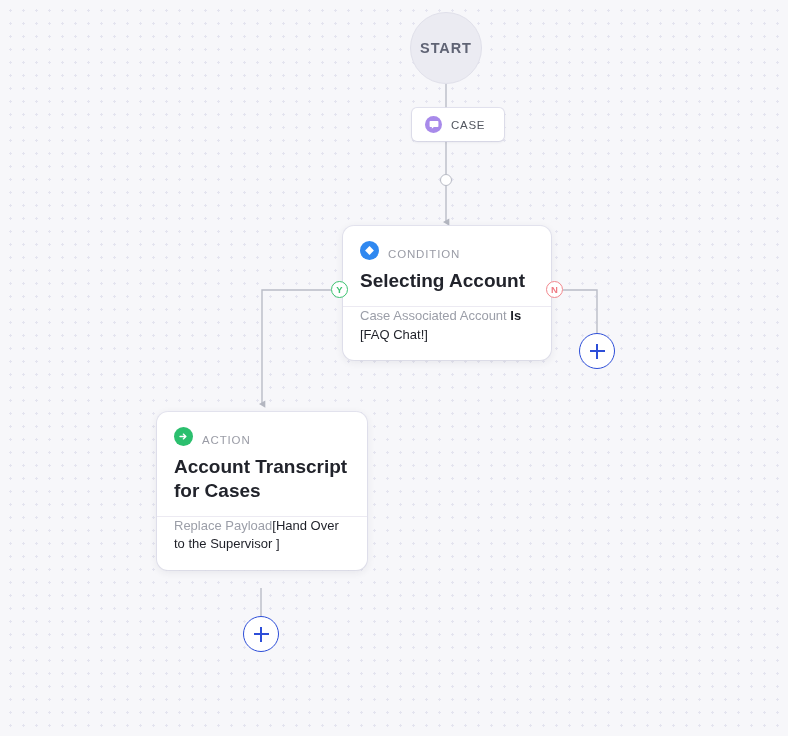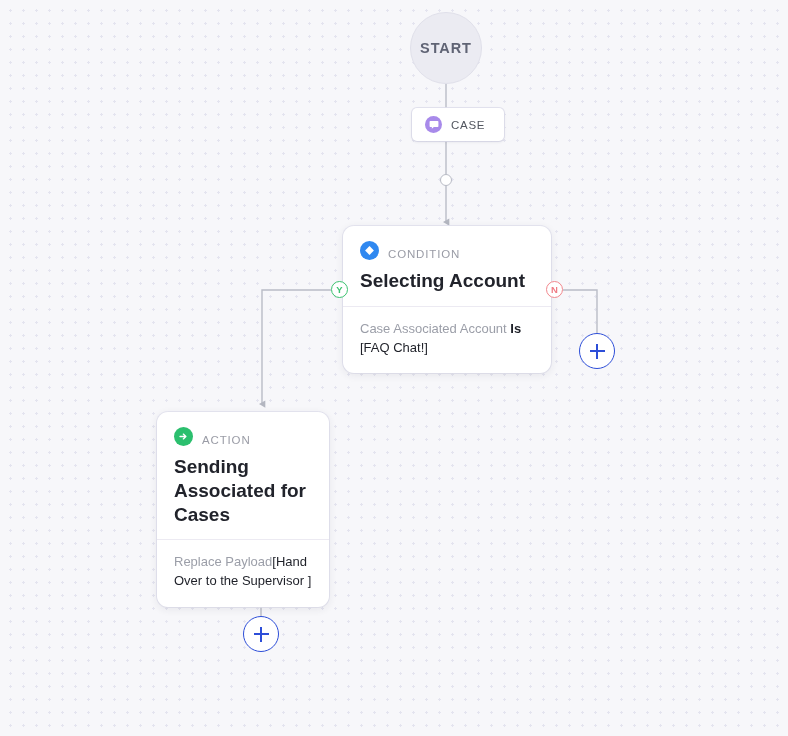--- a/index.html
+++ b/index.html
@@ -122,38 +122,37 @@
     font-weight: bold;
     color: #21232b;
     line-height: 1.25;
   }
   .card-rule {
     margin: 13px -17px 0 -17px;
     height: 1px;
     background: #eceaf2;
   }
   .card-body {
-    margin-top: 13px;
     font-size: 13px;
     line-height: 1.45;
     color: #1e2028;
   }
   .card-body .row + .row { margin-top: 9px; }
   .dim { color: #9b9ea8; }
   .strong { font-weight: bold; color: #1e2028; }
 
   #condition-node {
     left: 343px;
     top: 226px;
     width: 208px;
   }
   #action-node {
     left: 157px;
     top: 412px;
-    width: 172px;
+    width: 210px;
   }
 
   
   .branch-badge {
     position: absolute;
     width: 17px;
     height: 17px;
     border-radius: 50%;
     background: #ffffff;
     display: flex;
@@ -275,21 +274,21 @@
 
   <div id="action-node" class="node-card">
     <div class="card-head">
       <span class="head-icon action">
         <svg width="11" height="11" viewBox="0 0 12 12">
           <path d="M2.2,6 h5.6 M5.8,3.4 L8.6,6 L5.8,8.6" stroke="#ffffff" stroke-width="1.5" fill="none" stroke-linecap="round" stroke-linejoin="round"></path>
         </svg>
       </span>
       <span class="card-kind">ACTION</span>
     </div>
-    <div class="card-title">Sending Associated for Cases</div>
+    <div class="card-title">Account Transcript for Cases</div>
     <div class="card-rule"></div>
     <div class="card-body">
       <div class="row"><span class="dim">Replace Payload</span><span>[Hand Over to the Supervisor ]</span></div>
     </div>
   </div>
 
   <div id="add-button-no" class="add-button">
     <span class="plus-h"></span>
     <span class="plus-v"></span>
   </div>

